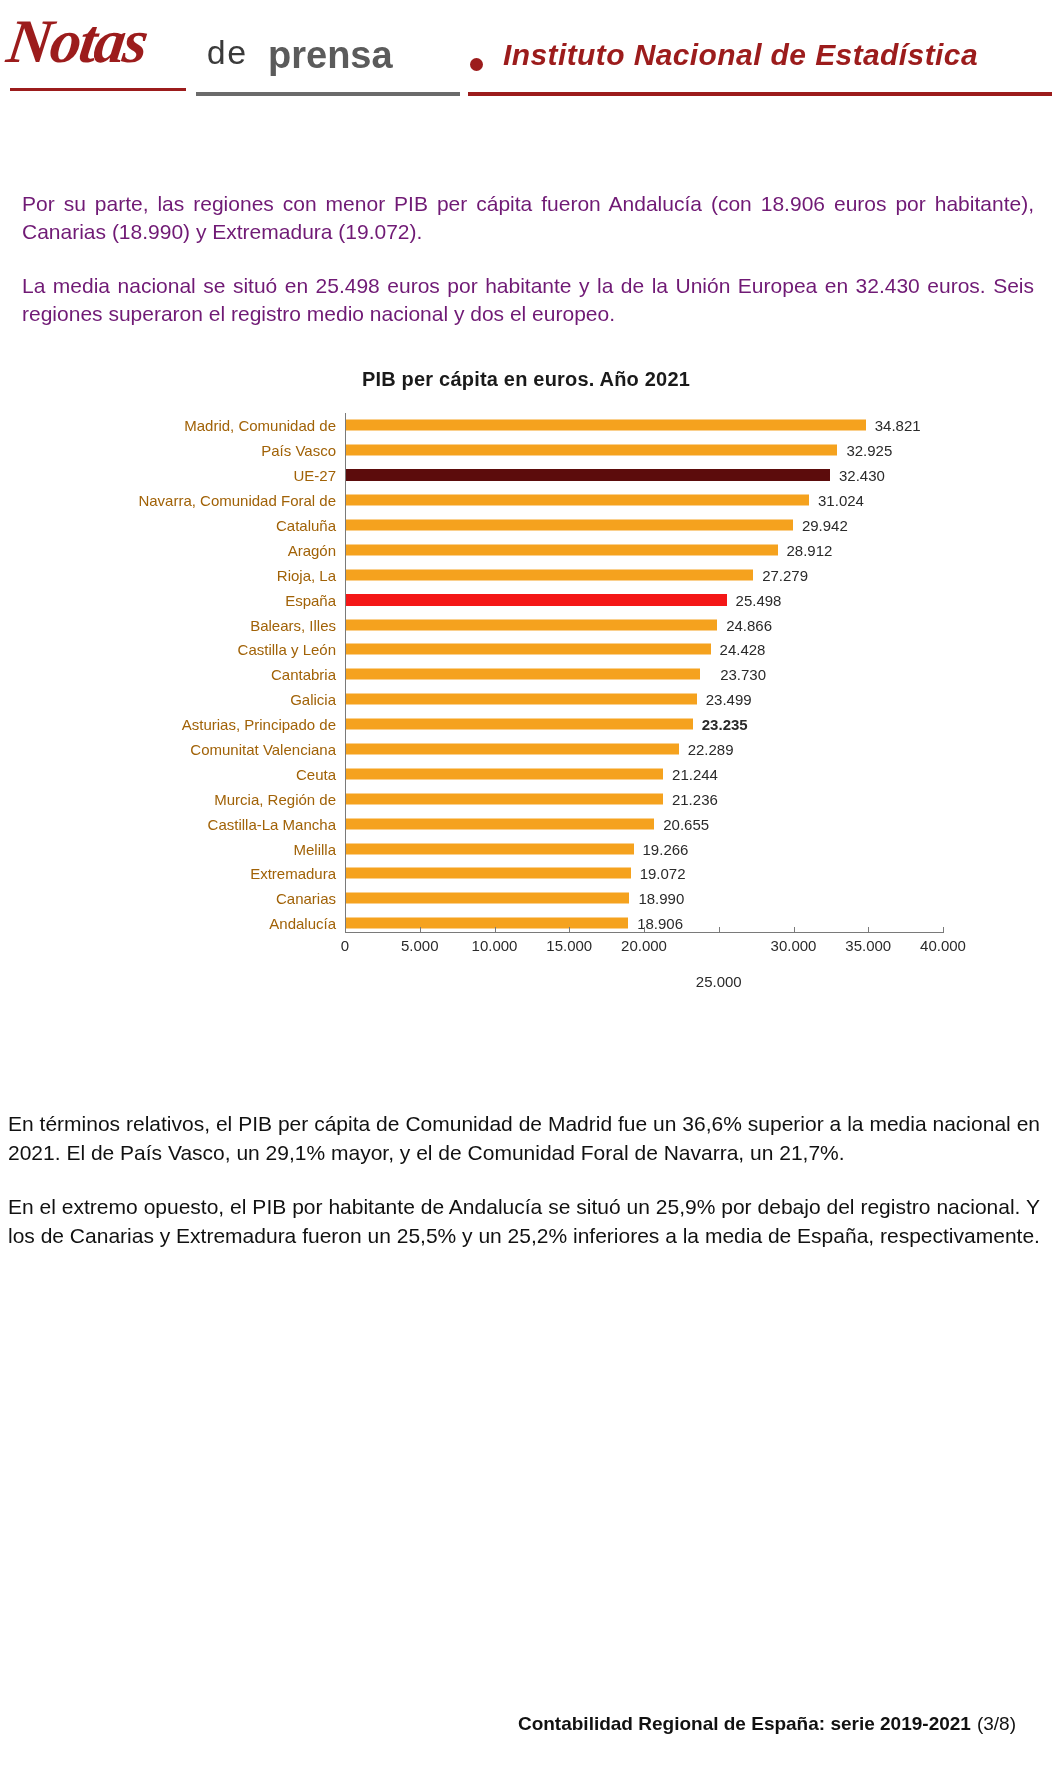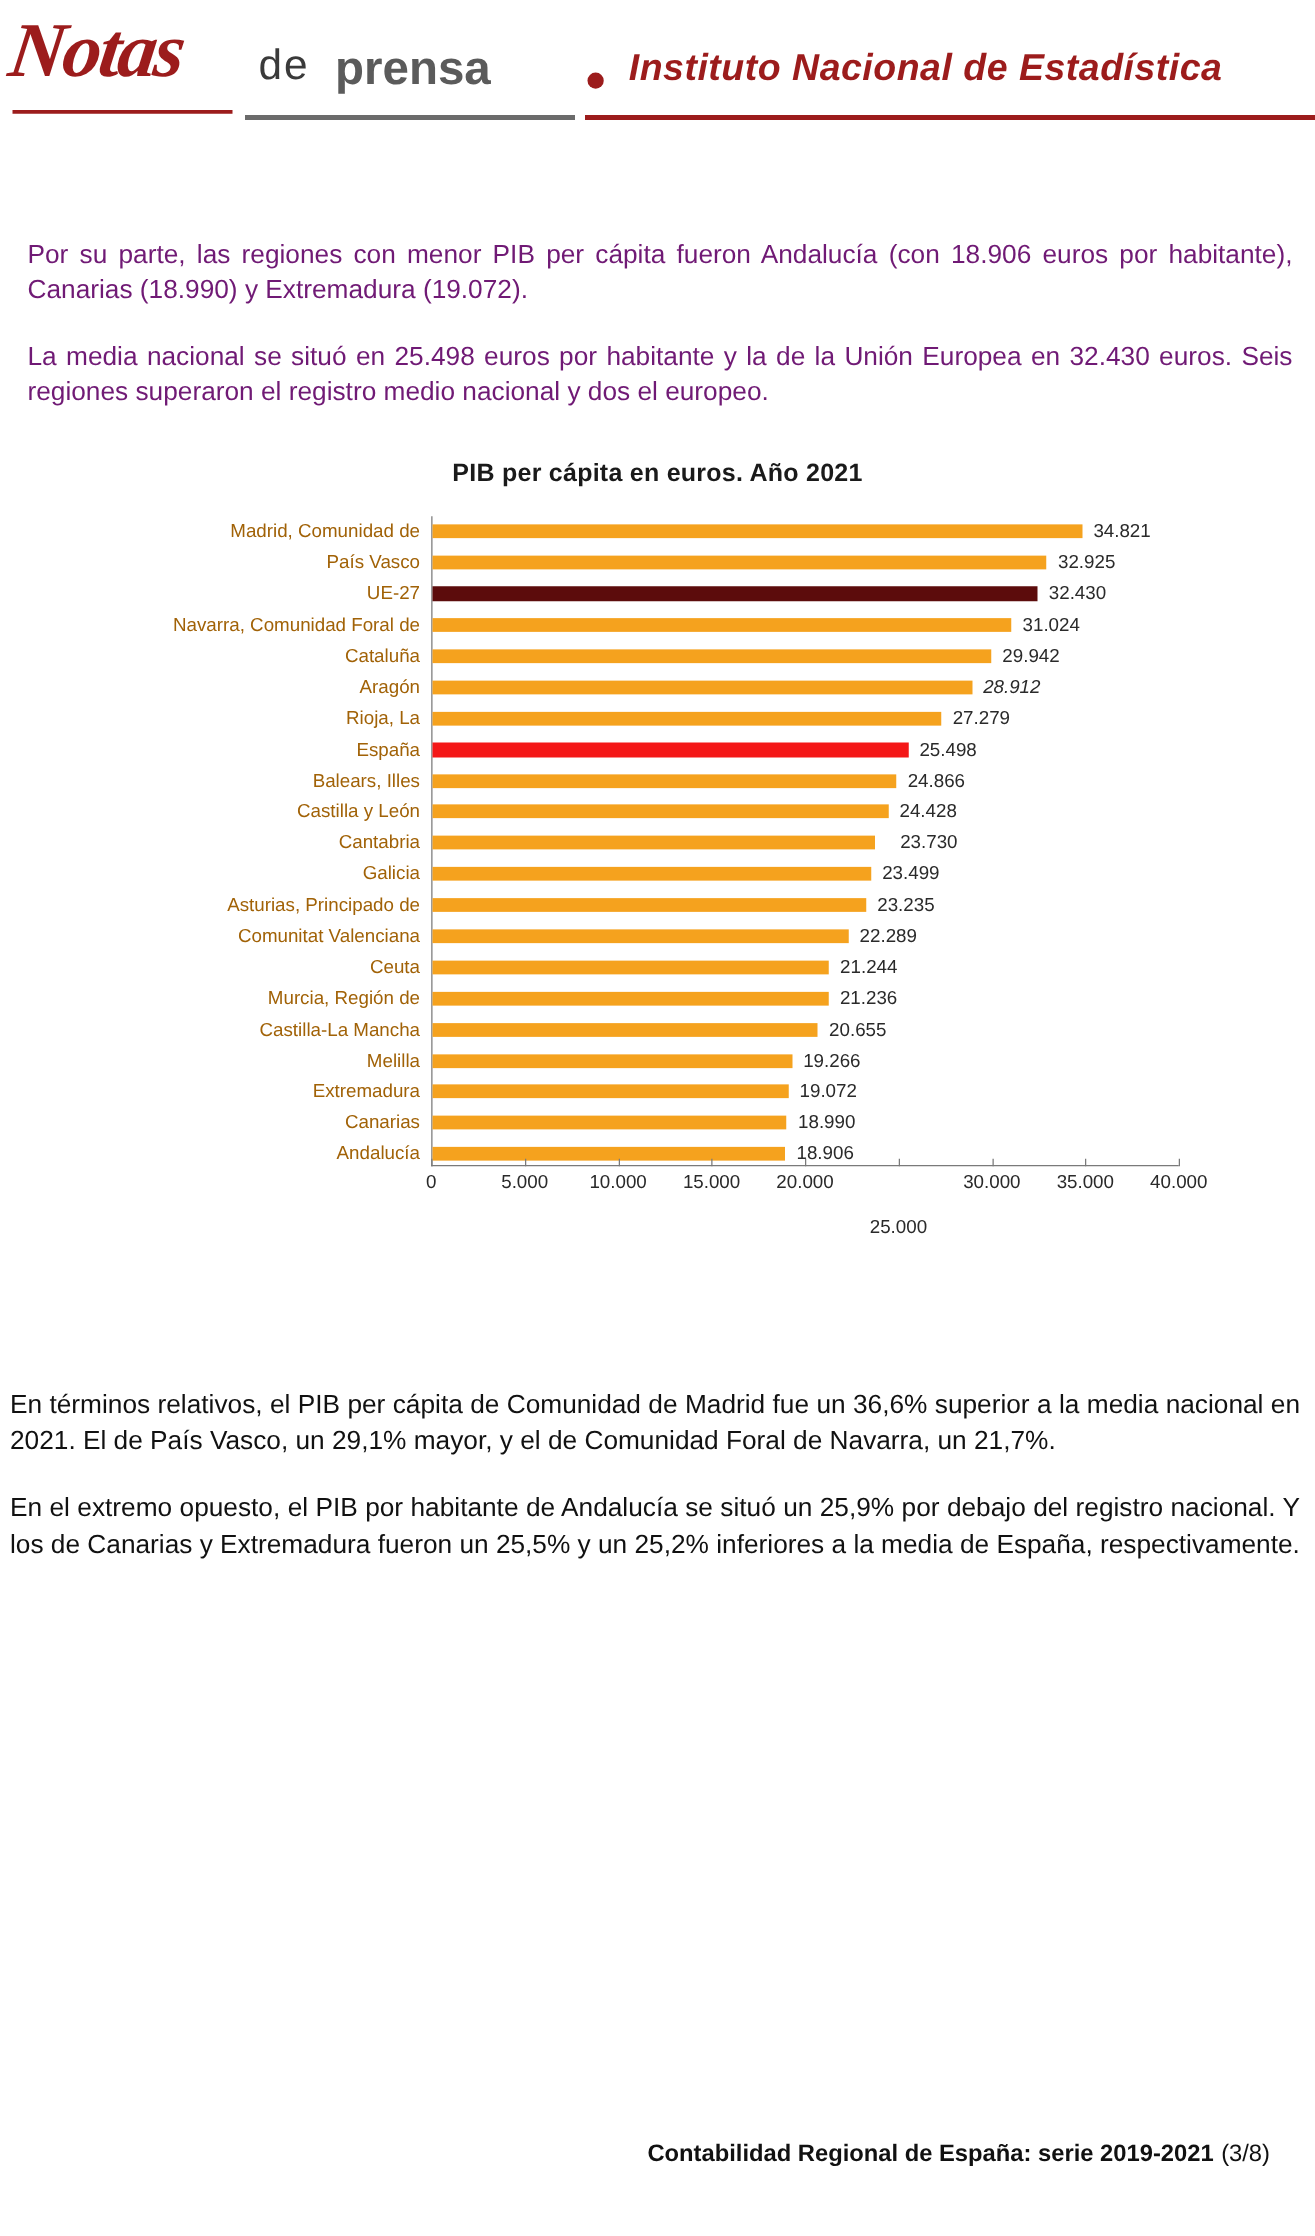--- a/index.html
+++ b/index.html
@@ -290,21 +290,21 @@
             <div class="bar-value" style="left: 77.56%;">31.024</div>
           </div>
           <div class="row">
             <div class="row-label">Cataluña</div>
             <div class="bar" style="width: 74.855%;"></div>
             <div class="bar-value" style="left: 74.855%;">29.942</div>
           </div>
           <div class="row">
             <div class="row-label">Aragón</div>
             <div class="bar" style="width: 72.28%;"></div>
-            <div class="bar-value" style="left: 72.28%; font-style: italic;">28.912</div>
+            <div class="bar-value" style="left: 72.28%;">28.912</div>
           </div>
           <div class="row">
             <div class="row-label">Rioja, La</div>
             <div class="bar" style="width: 68.1975%;"></div>
             <div class="bar-value" style="left: 68.1975%;">27.279</div>
           </div>
           <div class="row">
             <div class="row-label">España</div>
             <div class="bar es" style="width: 63.745%;"></div>
             <div class="bar-value" style="left: 63.745%;">25.498</div>
@@ -325,21 +325,21 @@
             <div class="bar-value" style="left: 59.325%; margin-left: 20px;">23.730</div>
           </div>
           <div class="row">
             <div class="row-label">Galicia</div>
             <div class="bar" style="width: 58.7475%;"></div>
             <div class="bar-value" style="left: 58.7475%;">23.499</div>
           </div>
           <div class="row">
             <div class="row-label">Asturias, Principado de</div>
             <div class="bar" style="width: 58.0875%;"></div>
-            <div class="bar-value" style="left: 58.0875%;">23.235</div>
+            <div class="bar-value" style="left: 58.0875%; font-weight: bold;">23.235</div>
           </div>
           <div class="row">
             <div class="row-label">Comunitat Valenciana</div>
             <div class="bar" style="width: 55.7225%;"></div>
             <div class="bar-value" style="left: 55.7225%;">22.289</div>
           </div>
           <div class="row">
             <div class="row-label">Ceuta</div>
             <div class="bar" style="width: 53.11%;"></div>
             <div class="bar-value" style="left: 53.11%;">21.244</div>

